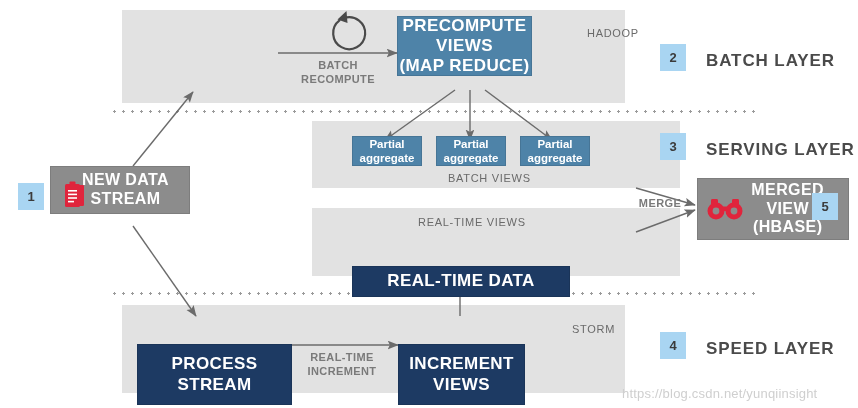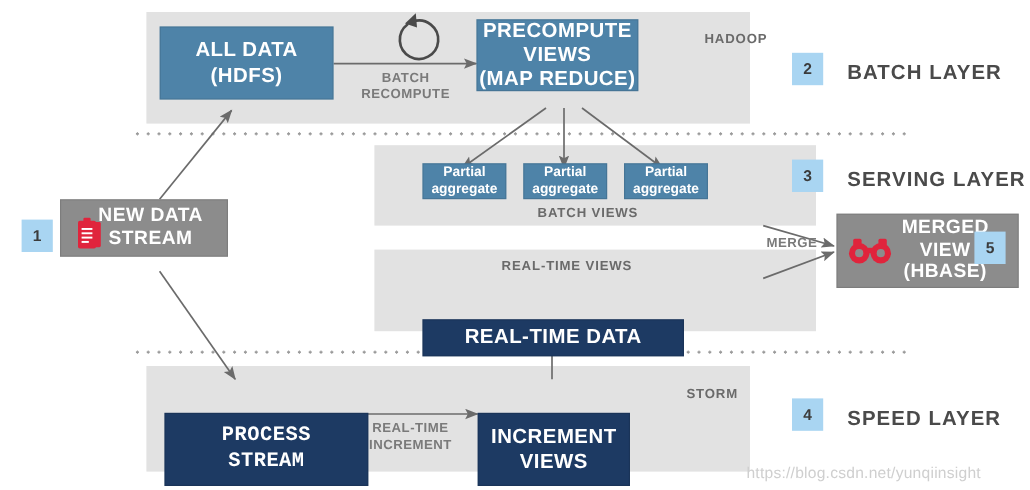--- a/index.html
+++ b/index.html
@@ -42,21 +42,21 @@
 
   .box-lg{font-size:17px;}
   .box-md{font-size:16px;}
   .box-sm{font-size:11.5px;font-weight:bold;line-height:1.25;letter-spacing:0;}
 
   
   .caption{
     position:absolute;
     color:#6a6a6a;
     font-size:11px;
-    font-weight:bold;
+    font-weight:normal;
     letter-spacing:.7px;
     white-space:nowrap;
   }
 
   
   .edge-label{
     position:absolute;
     color:#7a7a7a;
     font-size:11px;
     font-weight:bold;
@@ -151,22 +151,20 @@
     <line x1="282" y1="345" x2="398" y2="345" stroke="#6b6b6b" stroke-width="1.4" marker-end="url(#ah)"></line>
 
     <line x1="460" y1="316" x2="460" y2="268" stroke="#6b6b6b" stroke-width="1.4" marker-end="url(#ah)"></line>
 
     <g>
       <path d="M 344 18 A 16 16 0 1 1 339.5 20.4" fill="none" stroke="#4a4a4a" stroke-width="2.2" stroke-linecap="round"></path>
       <path d="M 346.5 11 L 337.5 19.6 L 347.5 23 z" fill="#4a4a4a"></path>
     </g>
   </svg>
 
-  <div class="box blue box-lg" style="left: 133px; top: 22px; width: 145px; height: 61px; white-space: pre-line;">ALL DATA
-(HDFS)</div>
 
   <div class="box blue box-lg" style="left: 397px; top: 16px; width: 135px; height: 60px; white-space: pre-line;">PRECOMPUTE
 VIEWS
 (MAP REDUCE)</div>
 
   <div class="box grey box-md" style="left: 50px; top: 166px; width: 140px; height: 48px; justify-content: flex-end; padding-right: 20px; white-space: pre-line;">
     <span style="white-space:pre-line;">NEW DATA
 STREAM</span>
   </div>
 
@@ -202,21 +200,21 @@
       <circle cx="10" cy="14" r="8.5" fill="#e0243c"></circle>
       <circle cx="28" cy="14" r="8.5" fill="#e0243c"></circle>
       <circle cx="10" cy="14" r="3.4" fill="#8c8c8c"></circle>
       <circle cx="28" cy="14" r="3.4" fill="#8c8c8c"></circle>
       <rect x="15" y="9.5" width="8" height="4.5" fill="#e0243c"></rect>
       <rect x="5" y="2" width="7" height="6" rx="1.4" fill="#e0243c"></rect>
       <rect x="26" y="2" width="7" height="6" rx="1.4" fill="#e0243c"></rect>
     </svg>
   </div>
 
-  <div class="box navy box-lg" style="left: 137px; top: 316px; width: 170px; height: 61px; white-space: pre-line; font-family: Liberation Mono, monospace;">PROCESS
+  <div class="box navy box-lg" style="left: 137px; top: 316px; width: 155px; height: 61px; white-space: pre-line;">PROCESS
 STREAM</div>
 
   <div class="box navy box-lg" style="left: 398px; top: 316px; width: 127px; height: 61px; white-space: pre-line;">INCREMENT
 VIEWS</div>
 
   <div class="caption" style="left:587px;top:27px;">HADOOP</div>
 
   <div class="caption" style="left:448px;top:172px;">BATCH VIEWS</div>
 
   <div class="caption" style="left:418px;top:216px;">REAL-TIME VIEWS</div>

